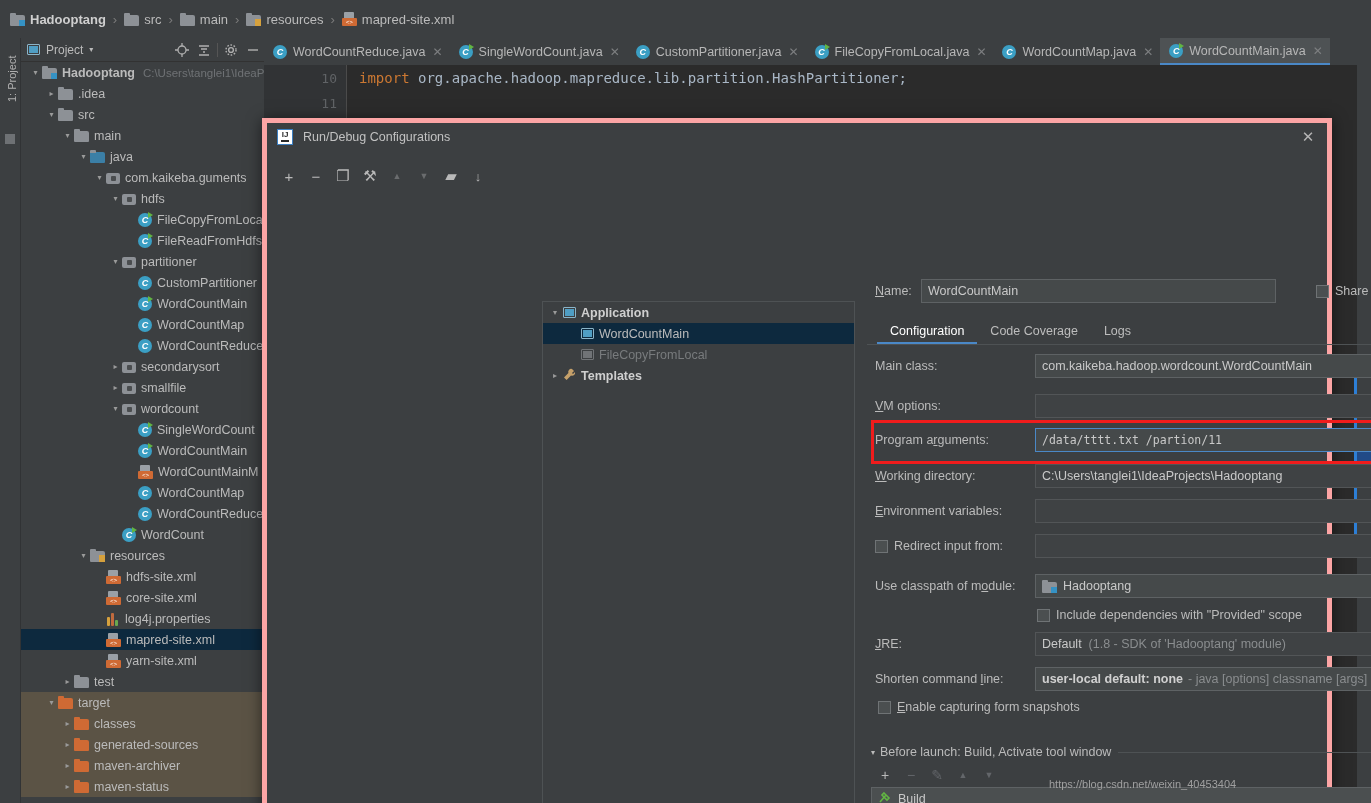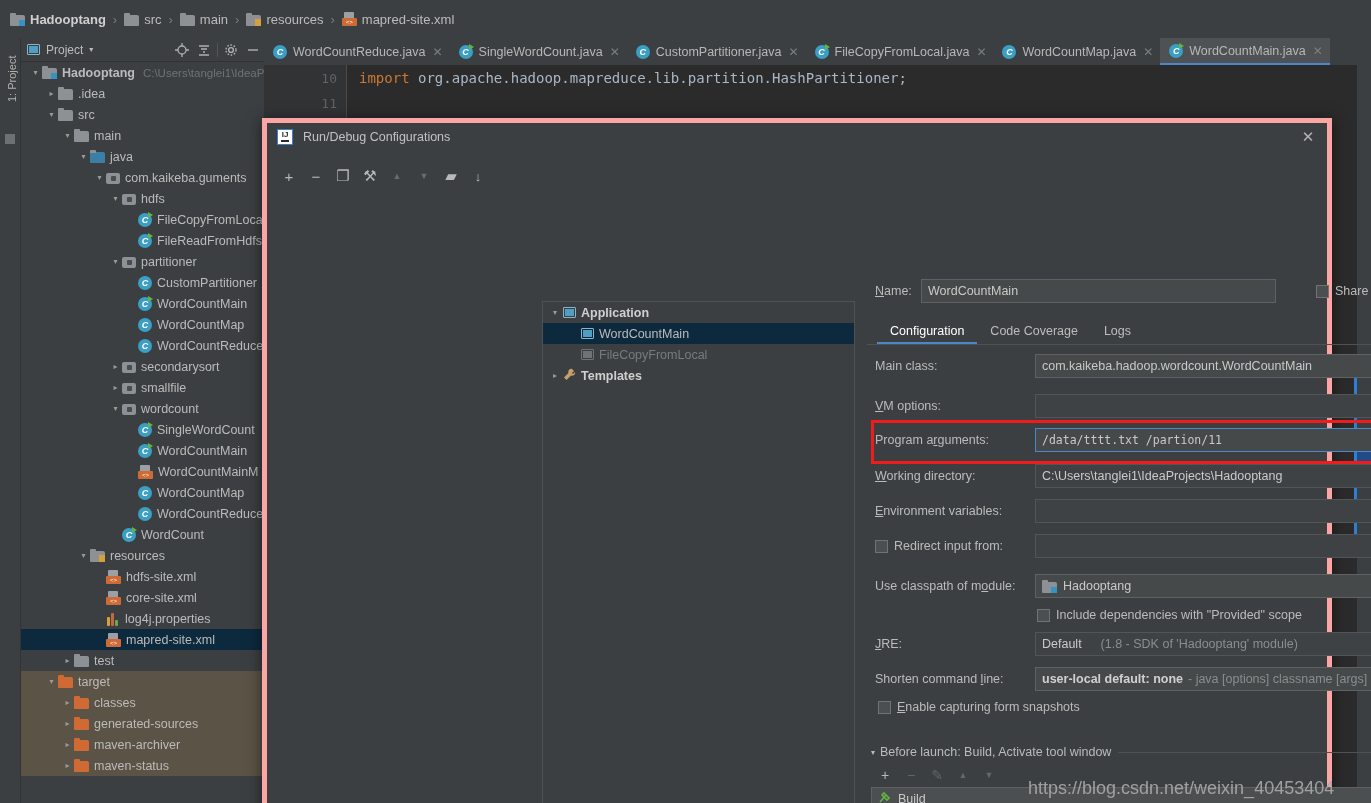--- a/index.html
+++ b/index.html
@@ -176,21 +176,21 @@
   .bl-list { height:24px; background:#4b4f50; border:1px solid #5e6264; display:flex; align-items:center; padding:0 6px;}
   .bl-list .lbl { margin-left:7px; font-size:12.5px; color:#c9c9c9;}
 
   .dlg-help { position:absolute; left:278px; bottom:18px; width:22px; height:22px; border-radius:50%;
               border:1px solid #7f8284; color:#b0b3b5; font-size:12px; line-height:20px; text-align:center;}
   .dlg-buttons { position:absolute; right:16px; bottom:14px; display:flex; gap:11px;}
   .dbtn { width:72px; height:27px; border:1px solid #5e6264; background:#4b4f50; color:#c9c9c9;
           font-size:16px; display:flex; align-items:center; justify-content:center;}
   .dbtn.primary { background:#365880; border-color:#4a7aa8; color:#ffffff; }
 
-  .watermark { position:absolute; left:1028px; top:778px; font-size:18px; color:#a8a8a8; opacity:.92;
+  .watermark { position:absolute; left:1049px; top:778px; font-size:11px; color:#a8a8a8; opacity:.92;
                white-space:nowrap; font-family:"Liberation Sans", sans-serif;}
   .hammer { color:#62b543; font-size:13px; }
 </style>
 </head>
 <body>
 
 <div id="root">
 
   <div class="navbar">
     <div id="crumbs" style="display:flex;align-items:center;">
@@ -483,20 +483,28 @@
           <span class="lbl">log4j.properties</span>
         </div>
         <div class="tnode selected" style="padding-left: 72px;">
           <span class="arrow"></span>
           <span class="ico ico-xml">
             <i class="p"></i>
             <i class="t">&lt;&gt;</i>
           </span>
           <span class="lbl">mapred-site.xml</span>
         </div>
+        <div class="tnode" style="padding-left: 72px;">
+          <span class="arrow"></span>
+          <span class="ico ico-xml">
+            <i class="p"></i>
+            <i class="t">&lt;&gt;</i>
+          </span>
+          <span class="lbl">yarn-site.xml</span>
+        </div>
         <div class="tnode" style="padding-left: 40px;">
           <span class="arrow">▸</span>
           <span class="ico ico-folder">
             <i class="f"></i>
           </span>
           <span class="lbl">test</span>
         </div>
         <div class="tnode target" style="padding-left: 24px;">
           <span class="arrow">▾</span>
           <span class="ico ico-folder orange">
@@ -736,21 +744,21 @@
 
     <div style="position:absolute;left:770px;top:485px;display:flex;align-items:center;">
       <span class="chk"></span>
       <span class="chklabel">Include dependencies with "Provided" scope</span>
     </div>
 
     <div style="position:absolute;left:608px;top:509px;width:720px;display:flex;align-items:center;">
       <div class="flabel" style="width:160px;"><u>J</u>RE:</div>
       <div class="field dis" style="width:510px;">
         <span>Default</span>
-        <span class="grey" style="margin-left:19px;">(1.8 - SDK of 'Hadooptang' module)</span>
+        <span class="grey" style="margin-left:7px;">(1.8 - SDK of 'Hadooptang' module)</span>
       </div>
 
     </div>
 
     <div style="position:absolute;left:608px;top:544px;width:720px;display:flex;align-items:center;">
       <div class="flabel" style="width:160px;">Shorten command <u>l</u>ine:</div>
       <div class="field" style="width:546px;">
         <span style="font-weight:bold;color:#d0d0d0;">user-local default: none</span>
         <span class="grey" style="margin-left:5px;flex:1;">- java [options] classname [args]</span>
 

